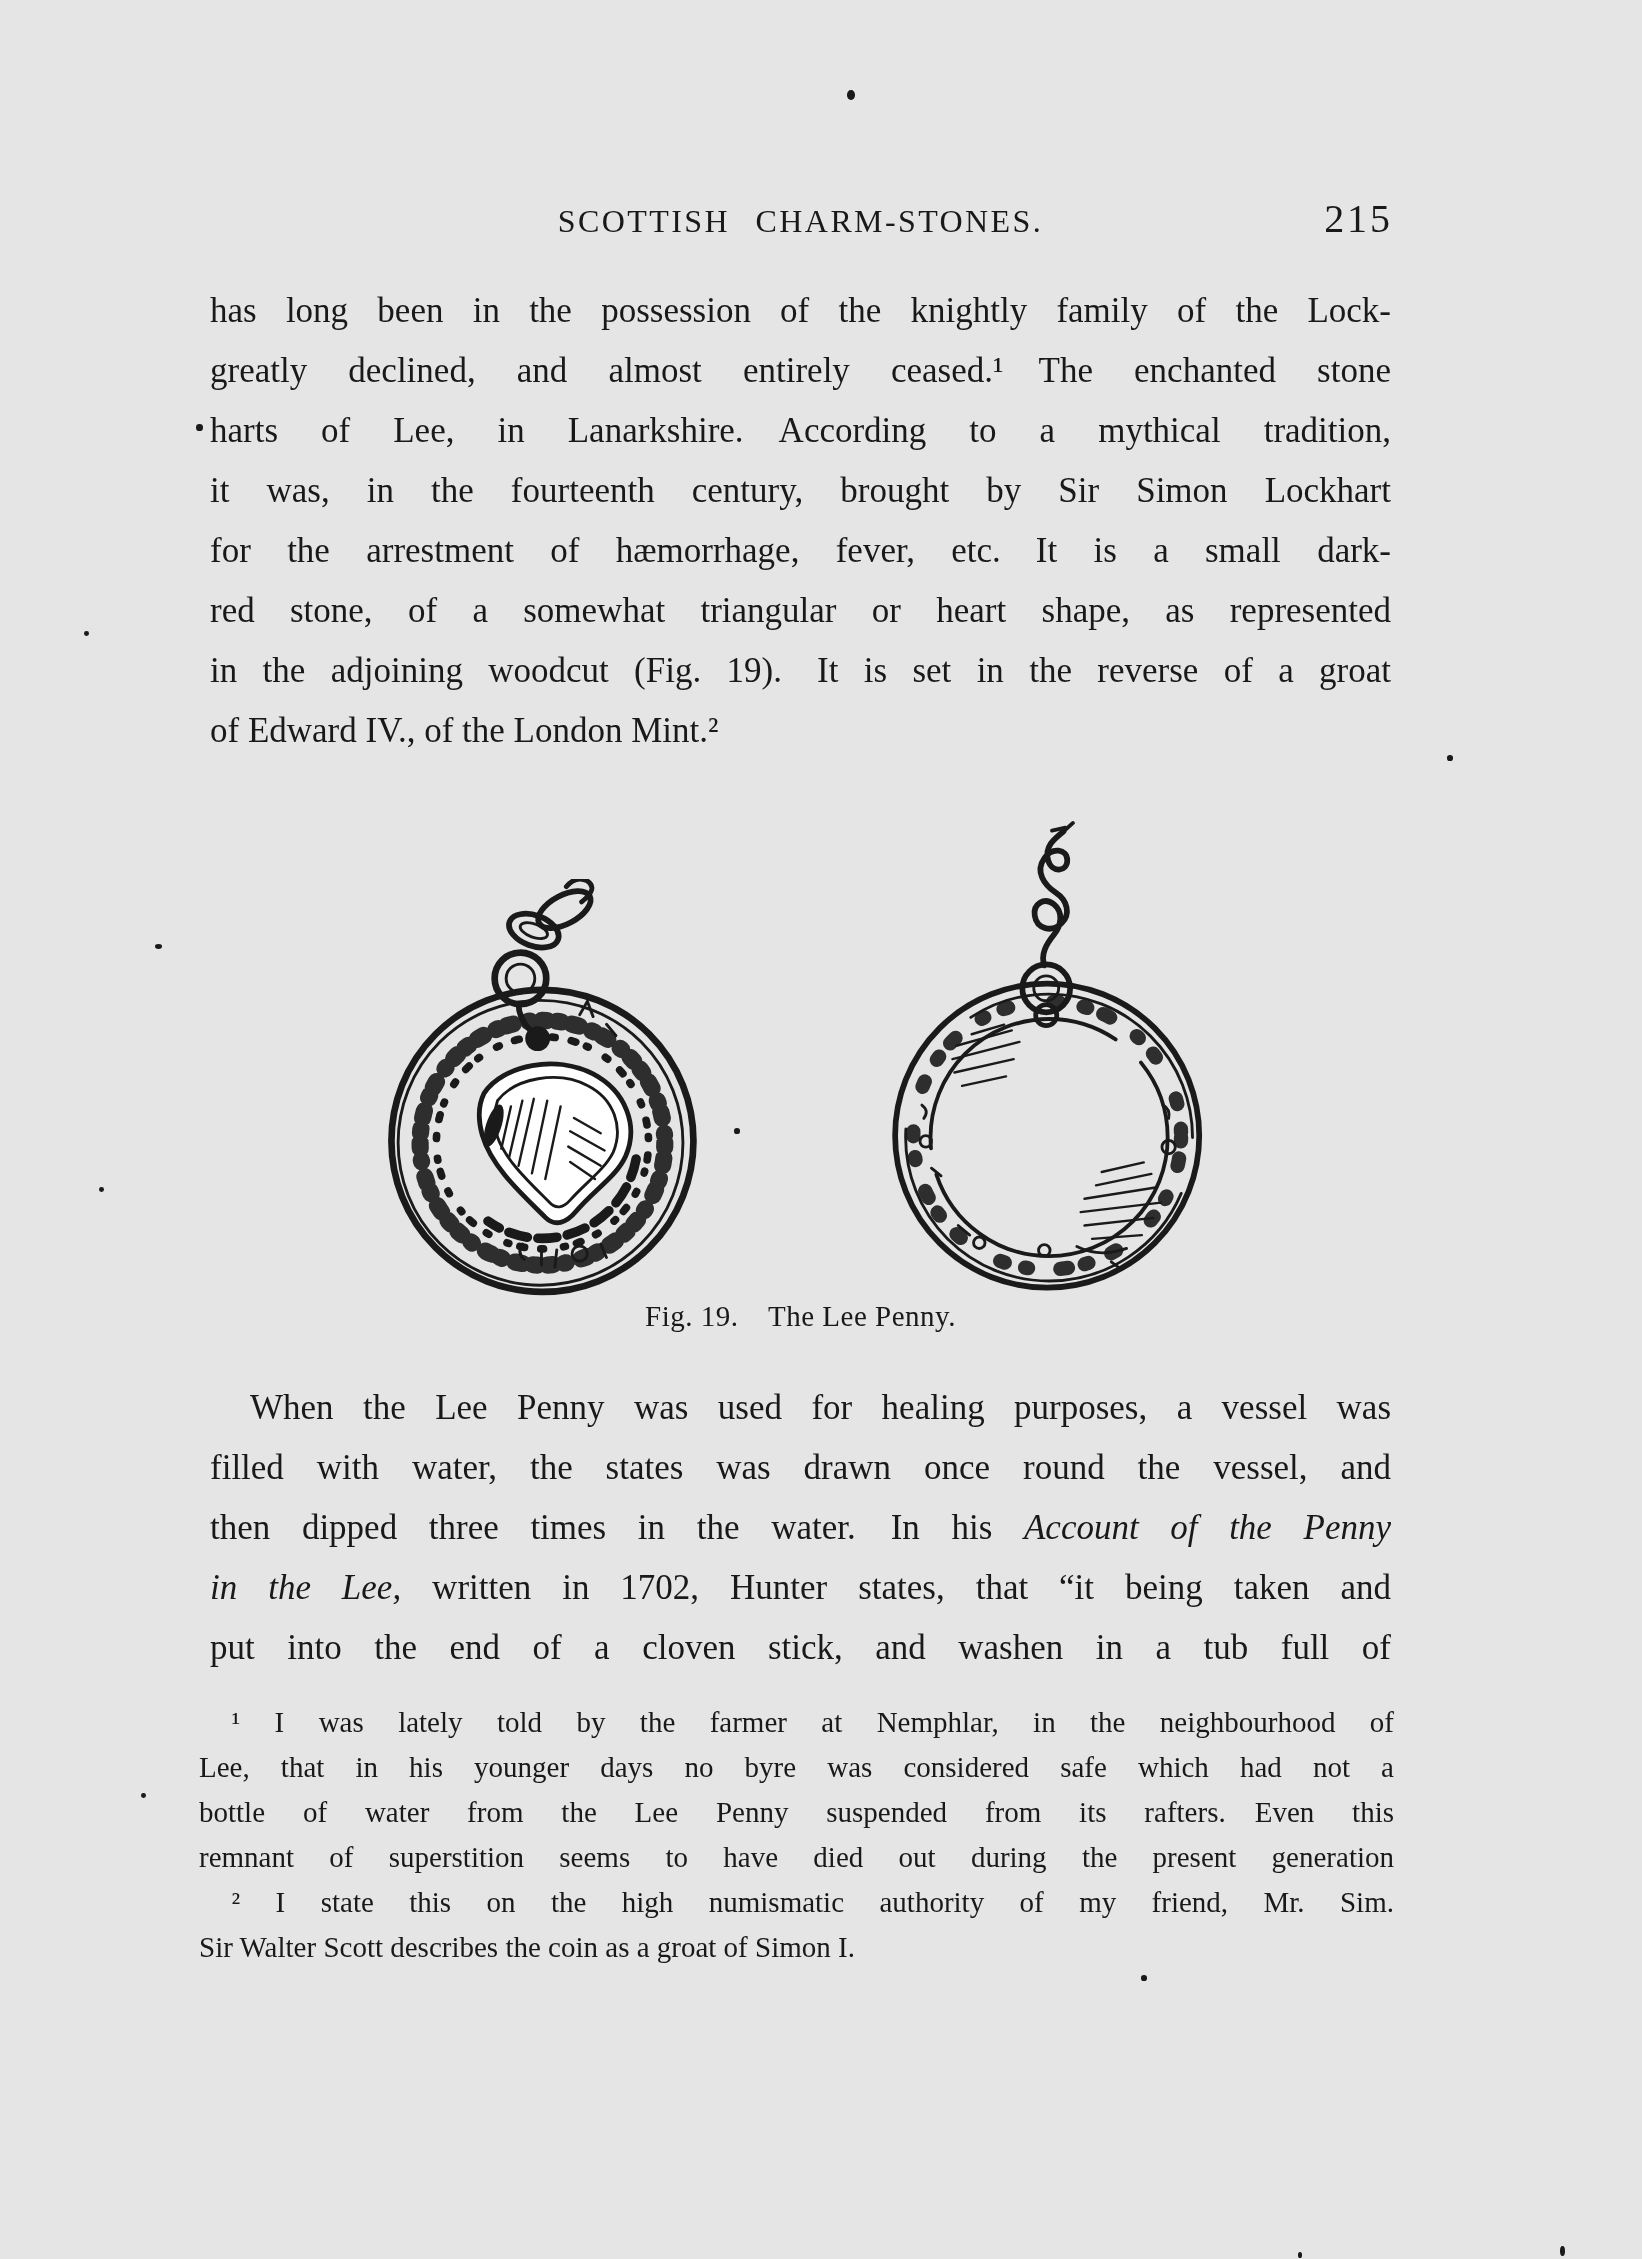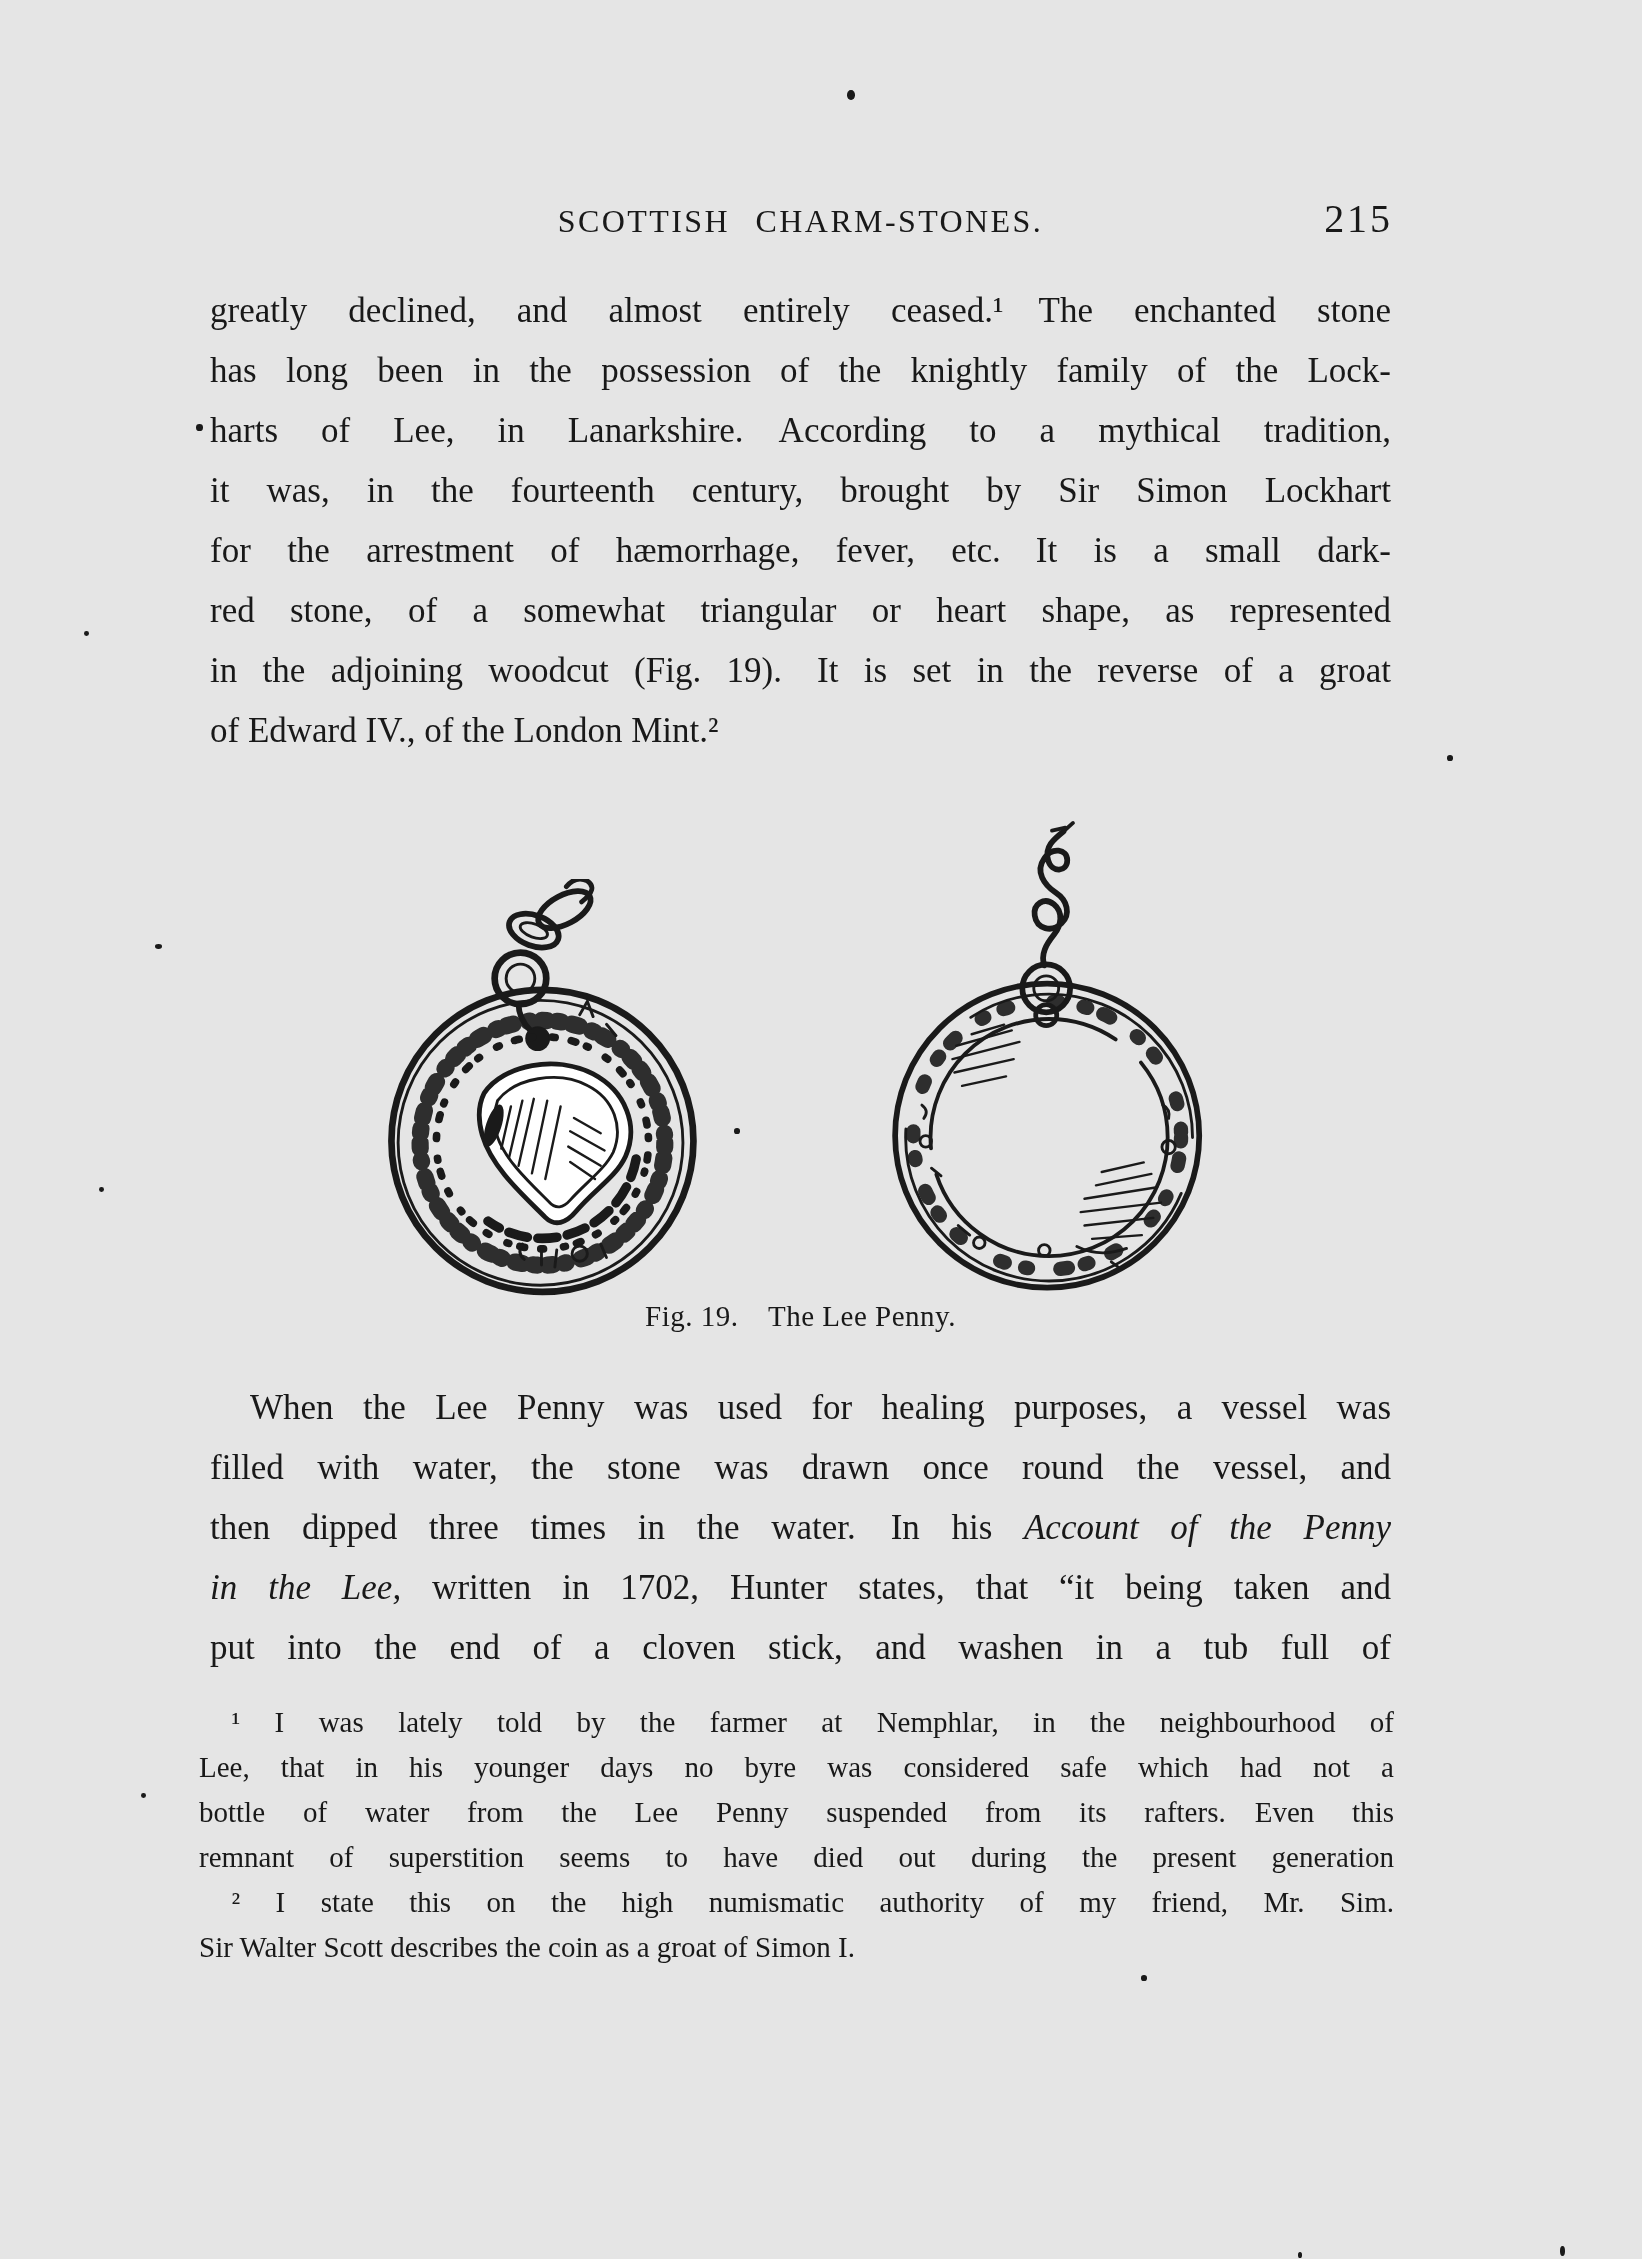--- a/index.html
+++ b/index.html
@@ -35,22 +35,22 @@
 <body>
 
 <div class="page">
 
   <div class="header">
     <span class="htitle">SCOTTISH CHARM-STONES.</span>
     <span class="pagenum">215</span>
   </div>
 
   <div class="para p1">
+    <div class="jline">has long been in the possession of the knightly family of the Lock-</div>
     <div class="jline">greatly declined, and almost entirely ceased.¹ The enchanted stone</div>
-    <div class="jline">has long been in the possession of the knightly family of the Lock-</div>
     <div class="jline">harts of Lee, in Lanarkshire. According to a mythical tradition,</div>
     <div class="jline">it was, in the fourteenth century, brought by Sir Simon Lockhart</div>
     <div class="jline">for the arrestment of hæmorrhage, fever, etc. It is a small dark-</div>
     <div class="jline">red stone, of a somewhat triangular or heart shape, as represented</div>
     <div class="jline">in the adjoining woodcut (Fig. 19). It is set in the reverse of a groat</div>
     <div class="lline">of Edward IV., of the London Mint.²</div>
   </div>
 
   <svg class="fig fig-left" viewBox="0 0 362 452">
     <g stroke="#1a1a1a" fill="none" stroke-linecap="round">
@@ -142,21 +142,21 @@
         <path d="M210,448 q24,12 52,2"></path>
           <path d="M246,464 l8,6"></path>
       </g>
     </g>
   </svg>
 
   <div class="caption">Fig. 19. The Lee Penny.</div>
 
   <div class="para p2">
     <div class="jline indent">When the Lee Penny was used for healing purposes, a vessel was</div>
-    <div class="jline">filled with water, the stone was drawn once round the vessel, and</div>
+    <div class="jline">filled with water, the states was drawn once round the vessel, and</div>
     <div class="jline">then dipped three times in the water. In his <i>Account of the Penny</i></div>
     <div class="jline"><i>in the Lee,</i> written in 1702, Hunter states, that “it being taken and</div>
     <div class="jline">put into the end of a cloven stick, and washen in a tub full of</div>
   </div>
 
   <div class="footnotes">
     <div class="jline indent">¹ I was lately told by the farmer at Nemphlar, in the neighbourhood of</div>
     <div class="jline">Lee, that in his younger days no byre was considered safe which had not a</div>
     <div class="jline">bottle of water from the Lee Penny suspended from its rafters. Even this</div>
     <div class="jline">remnant of superstition seems to have died out during the present generation</div>

